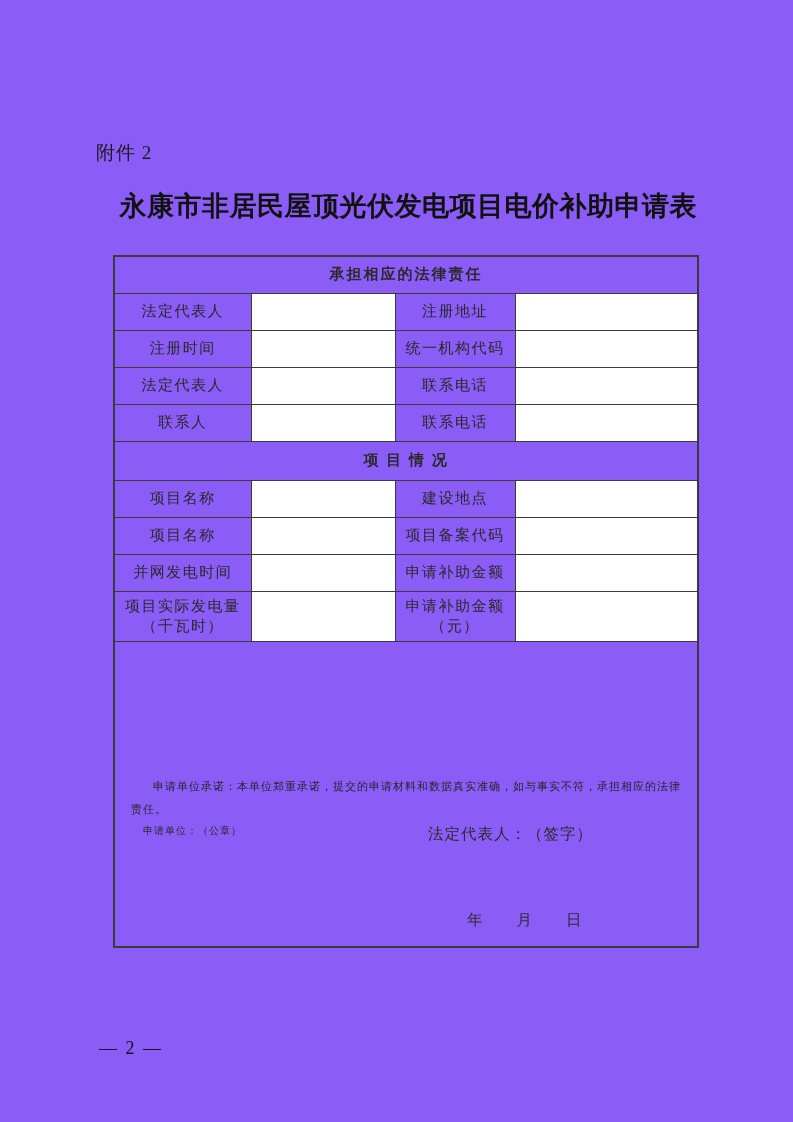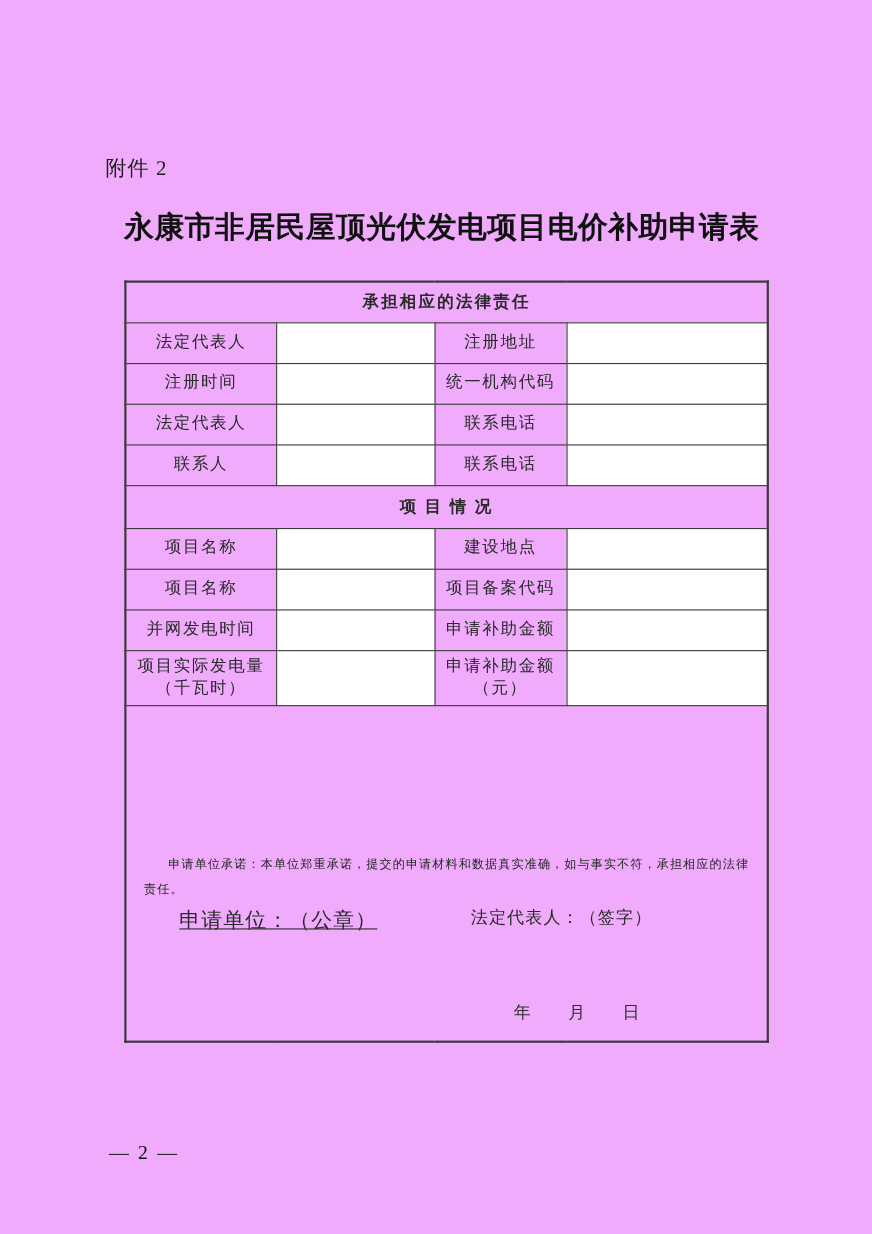--- a/index.html
+++ b/index.html
@@ -2,33 +2,33 @@
 <html><head>
 <meta charset="utf-8">
 <style>
   * { margin: 0; padding: 0; box-sizing: border-box; }
   html, body { width: 793px; height: 1122px; background: #ffffff; }
   body {
     position: relative;
     font-family: "Liberation Serif", "DejaVu Serif", serif;
     color: #1f1f1f;
   }
-  .page { position: absolute; inset: 0; background: #f0abfc; }
+  .page { position: absolute; inset: 0; background: #8b5cf6; }
 
   .attachment {
     position: absolute;
     left: 96px; top: 140px;
     font-size: 19px;
     letter-spacing: 1px;
     color: #1c1c1c;
   }
   .doc-title {
     position: absolute;
     left: 113px; top: 188px; width: 584px;
-    text-align: left;
+    text-align: right;
     font-family: "DejaVu Sans", "Liberation Sans", sans-serif;
     font-weight: bold;
     font-size: 27px;
     letter-spacing: 0.5px;
     color: #111;
     white-space: nowrap;
   }
 
   table.form-table {
     position: absolute;
@@ -73,22 +73,22 @@
   .decl-text {
     margin: 9px 16px 0 16px;
     font-size: 11px;
     line-height: 23px;
     text-indent: 2em;
     text-align: justify;
     letter-spacing: 1px;
     color: #262626;
   }
   .sig-applicant {
-    position: absolute; left: 48px; top: 182px;
-    font-size: 19px; letter-spacing: 1px; white-space: nowrap; text-decoration: underline;
+    position: absolute; left: 28px; top: 182px;
+    font-size: 10px; letter-spacing: 1px; white-space: nowrap;
   }
   .sig-legalrep {
     position: absolute; left: 302px; top: 182px;
     font-size: 15.5px; letter-spacing: 1px; white-space: nowrap; margin-left: 11px;
   }
   .date-line {
     position: absolute; left: 352px; top: 268px;
     font-size: 15.5px; letter-spacing: 1px; white-space: nowrap;
     color: #2e2e2e;
   }

